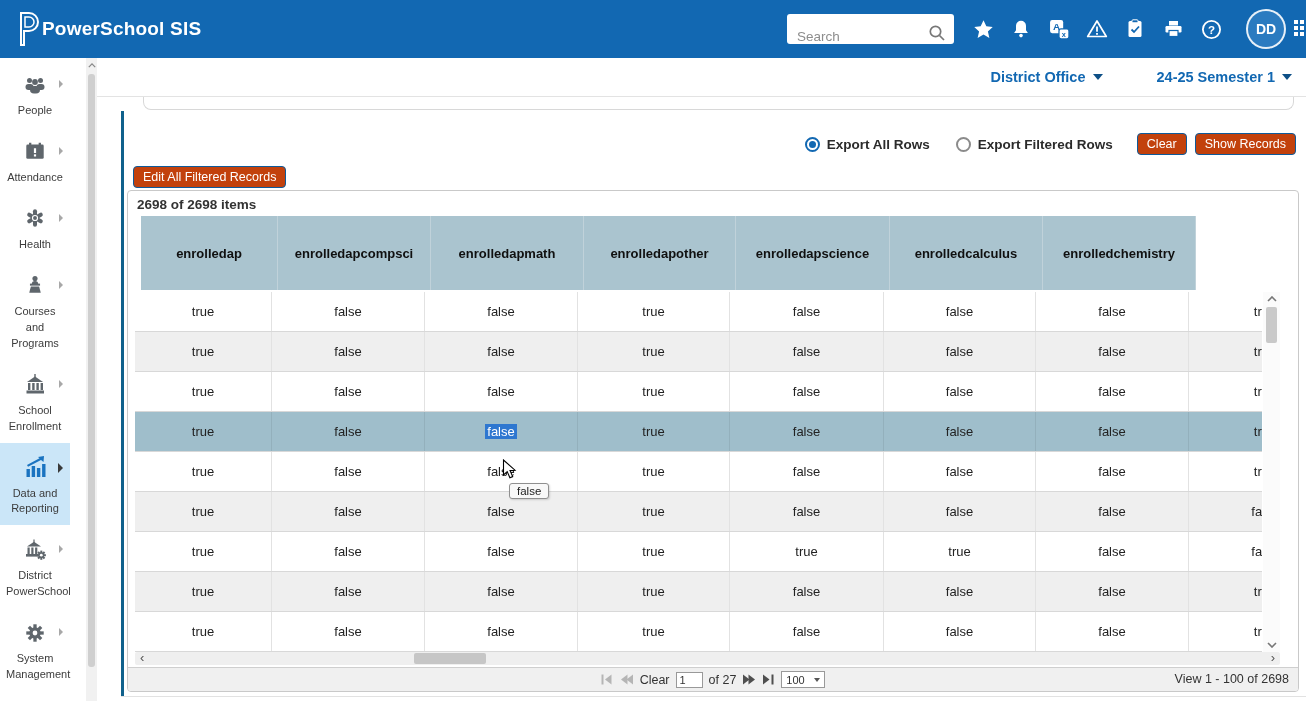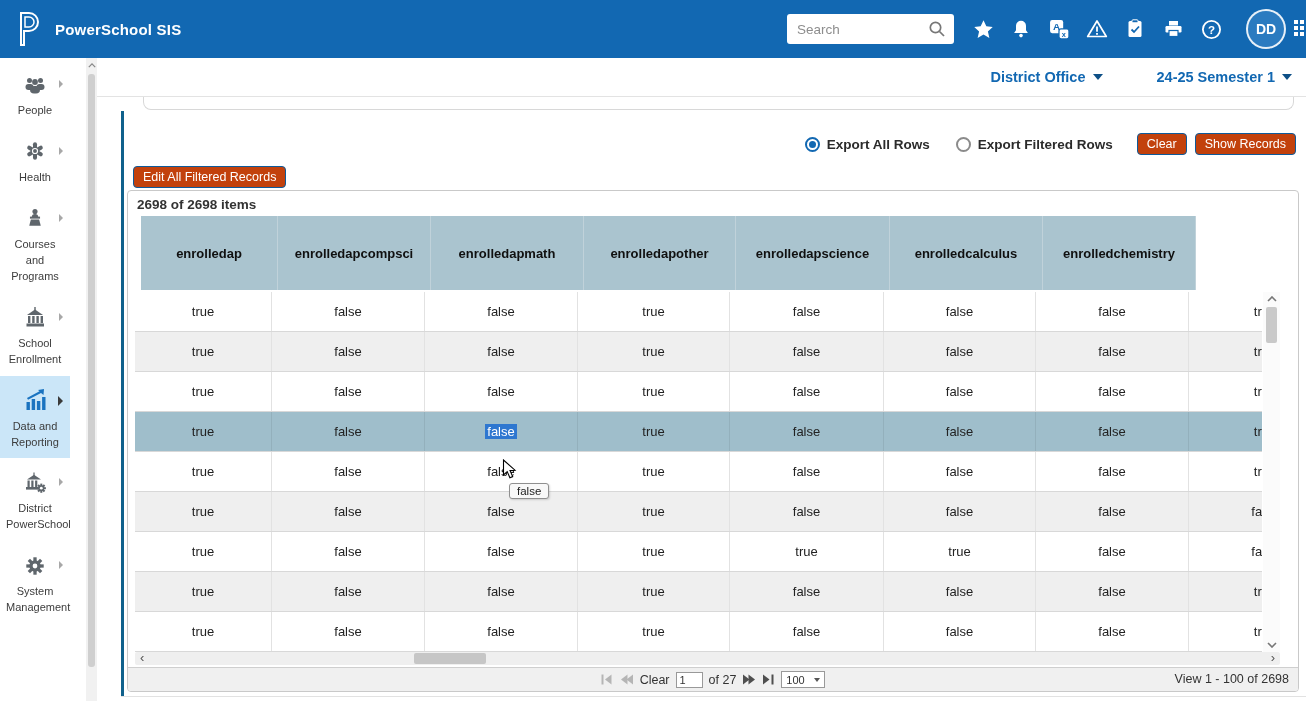--- a/index.html
+++ b/index.html
@@ -4,24 +4,24 @@
 <style>
   * { margin:0; padding:0; box-sizing:border-box; }
   html,body { width:1306px; height:701px; overflow:hidden; }
   body { font-family:"Liberation Sans", sans-serif; background:#fff; position:relative; }
   #app { position:absolute; inset:0; }
 
   
   .app-header { position:absolute; left:0; top:0; width:1306px; height:58px;
     background:#1268b2; display:flex; align-items:center; }
   .logo { margin-left:16px; display:flex; align-items:center; }
-  .app-title { color:#fff; font-size:15px; font-weight:bold; margin-left:13px; letter-spacing:.2px; }
+  .app-title { color:#fff; font-size:19px; font-weight:bold; letter-spacing:.2px; }
   .hspacer { flex:1; }
   .search-box { width:167px; height:30px; background:#fff; border-radius:3px;
-    display:flex; align-items:center; padding:0 6px 0 10px; margin-right:18px; }
+    display:flex; align-items:flex-end; padding:0 6px 0 10px; margin-right:18px; }
   .search-box input { border:none; outline:none; flex:1; font-size:13.5px; color:#444;
     font-family:"Liberation Sans",sans-serif; min-width:0; background:transparent; }
   .search-box input::placeholder { color:#8d8d8d; }
   .hicons { display:flex; align-items:center; gap:16px; }
   .hic { width:22px; height:22px; display:flex; align-items:center; justify-content:center; cursor:pointer; }
   .avatar { width:36px; height:36px; border-radius:50%; background:#2b7bc0;
     box-shadow:0 0 0 2px rgba(255,255,255,.9); color:#fff; font-weight:bold; font-size:14px;
     display:flex; align-items:center; justify-content:center; margin:0 10px 0 26px; }
   .apps-grid { width:18px; height:18px; position:relative; margin-right:-6px; }
   .apps-grid i { position:absolute; width:4px; height:4px; background:#fff; }
@@ -213,20 +213,33 @@
               <rect x="13.5" y="10" width="8" height="6" rx="3"></rect>
               <rect x="7" y="12" width="10" height="7.5" rx="4"></rect>
             </svg>
         </div>
         <div class="nav-label">People</div>
         <span class="chev"></span>
       </div>
       <div class="nav-item">
         <div class="nav-ic">
           <svg width="22" height="22" viewBox="0 0 24 24">
+              <rect x="5.5" y="3" width="2.5" height="4"></rect>
+              <rect x="16" y="3" width="2.5" height="4"></rect>
+              <rect x="2.5" y="5" width="19" height="15.5" rx="1.5"></rect>
+              <rect x="10.8" y="9" width="2.4" height="5.2" fill="#fff"></rect>
+              <rect x="10.8" y="15.6" width="2.4" height="2.4" fill="#fff"></rect>
+            </svg>
+        </div>
+        <div class="nav-label">Attendance</div>
+        <span class="chev"></span>
+      </div>
+      <div class="nav-item">
+        <div class="nav-ic">
+          <svg width="22" height="22" viewBox="0 0 24 24">
               <g transform="translate(12,12)">
                 <rect x="-2.2" y="-9.5" width="4.4" height="19" rx="2.2"></rect>
                 <rect x="-2.2" y="-9.5" width="4.4" height="19" rx="2.2" transform="rotate(60)"></rect>
                 <rect x="-2.2" y="-9.5" width="4.4" height="19" rx="2.2" transform="rotate(-60)"></rect>
                 <circle r="3.4" fill="#fff"></circle>
                 <circle r="2.1"></circle>
               </g>
             </svg>
         </div>
         <div class="nav-label">Health</div>

